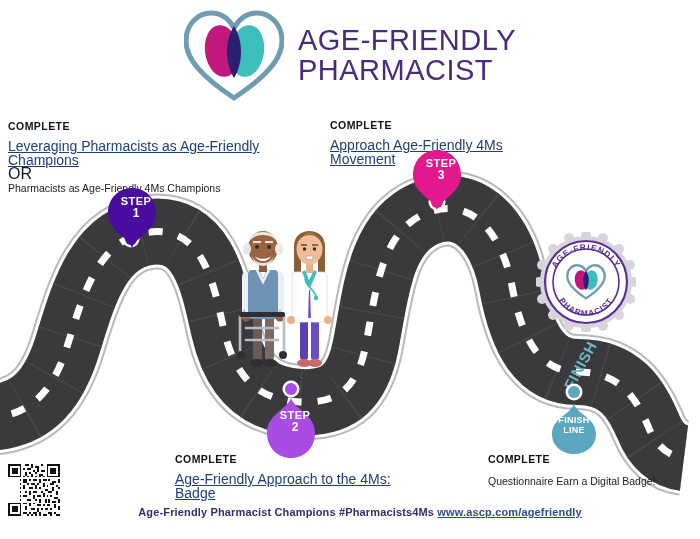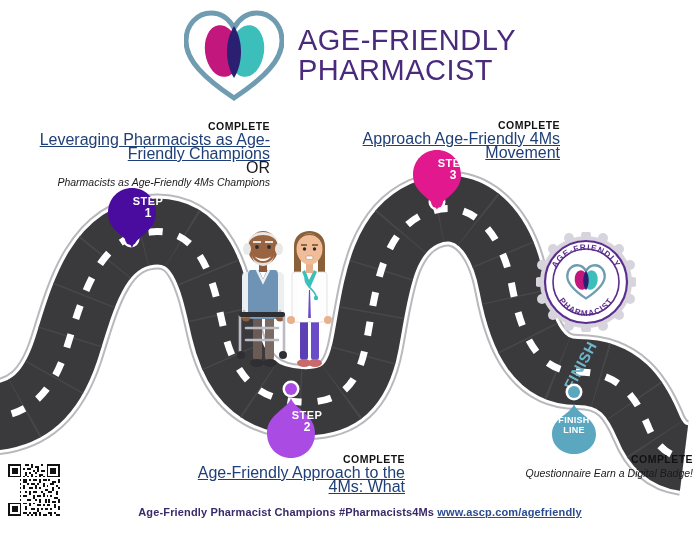--- a/index.html
+++ b/index.html
@@ -25,47 +25,48 @@
     letter-spacing:.5px;
     font-weight:400;
     font-family:"Liberation Sans", sans-serif;
     white-space:pre-line;
   }
 
   
   .road-layer{position:absolute;left:0;top:0;width:700px;height:539px;}
 
   
-  .callout{position:absolute;text-align:right;}
+  .callout{position:absolute;text-align:left;}
   .callout .cmp{
     font-size:10.5px;font-weight:bold;color:#121212;letter-spacing:.45px;
     line-height:14px;
   }
   .callout .lnk{
-    font-size:16px;color:#1f3f77;text-decoration:underline;line-height:14px;
+    font-size:14px;color:#1f3f77;text-decoration:underline;line-height:14px;
     display:block;
+    margin-top:6px;
   }
   .callout .plain{
-    font-size:10.5px;color:#1a1a1a;line-height:14px;display:block;font-style:italic;
+    font-size:10.5px;color:#1a1a1a;line-height:14px;display:block;
   }
   .callout .orr{
     font-size:16px;color:#1a1a1a;line-height:14px;display:block;
   }
 
   #callout-1{left:8px;top:119px;width:262px;}
   #callout-3{left:330px;top:118px;width:230px;}
   #callout-2{left:175px;top:452px;width:230px;}
   #callout-finish{left:488px;top:452px;width:205px;}
-  #callout-finish .plain{font-size:10.5px;}
+  #callout-finish .plain{font-size:10.5px;margin-top:8px;}
 
   
   .pin{position:absolute;width:52px;height:62px;}
   .pin svg{display:block;}
   .pin-label{
-    position:absolute;left:16px;top:0;width:52px;
+    position:absolute;left:4px;top:0;width:52px;
     text-align:center;color:#fff;pointer-events:none;
   }
   .pin-label .w{display:block;font-size:11px;font-weight:bold;letter-spacing:.4px;}
   .pin-label .n{display:block;font-size:12px;font-weight:bold;margin-top:-1px;}
 
   #pin-1{left:106px;top:186px;}
   #pin-1 .pin-label{top:9px;}
   #pin-3{left:411px;top:148px;}
   #pin-3 .pin-label{top:9px;}
   #pin-2{left:265px;top:398px;}
@@ -339,21 +340,21 @@
     <svg viewBox="0 0 52 62">
       <path d="M26 0 C 30 12 50 16 50 35 C 50 50 39 60 26 60 C 13 60 2 50 2 35 C 2 16 22 12 26 0 Z" fill="#aa4ce3"></path>
     </svg>
     <div class="pin-label">
       <span class="w">STEP</span>
       <span class="n">2</span>
     </div>
   </div>
   <div class="callout" id="callout-2">
     <div class="cmp">COMPLETE</div>
-    <a class="lnk" href="#">Age-Friendly Approach to the 4Ms: What</a>
+    <a class="lnk" href="#">Age-Friendly Approach to the 4Ms: Badge</a>
   </div>
 
   <div class="pin-finish">
     <svg viewBox="0 0 48 52">
       <path d="M24 0 C 27 10 46 14 46 30 C 46 42 36 50 24 50 C 12 50 2 42 2 30 C 2 14 21 10 24 0 Z" fill="#5ba7c0"></path>
     </svg>
     <div class="pin-label">
       <span class="w">FINISH</span>
       <span class="w">LINE</span>
     </div>

